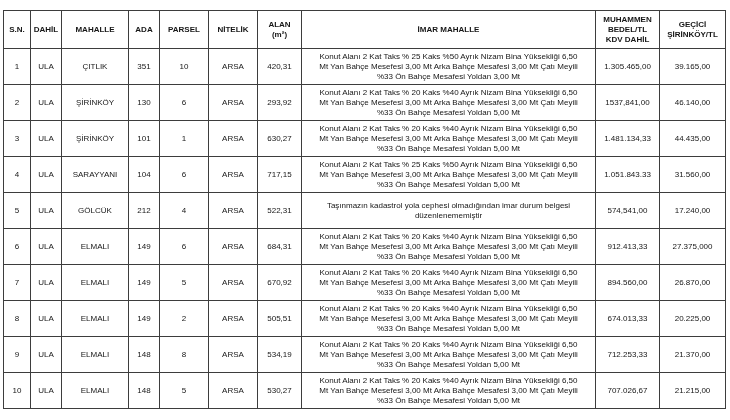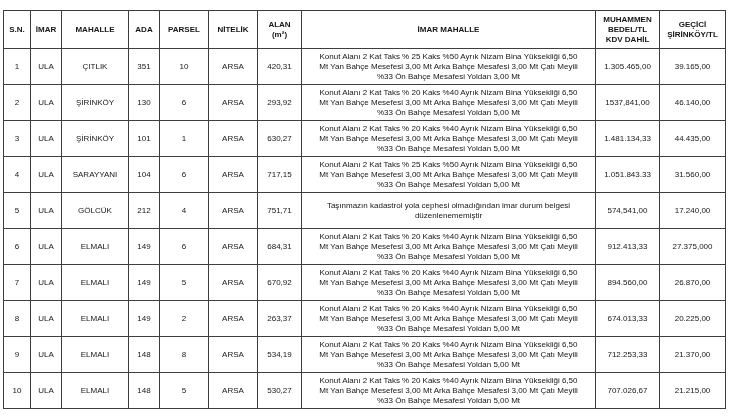--- a/index.html
+++ b/index.html
@@ -73,21 +73,21 @@
         <col style="width:49px">
         <col style="width:49px">
       <col style="width:44px">
         <col style="width:294px">
         <col style="width:64px">
       <col style="width:66px">
     </colgroup>
     <thead>
       <tr>
         <th>S.N.</th>
-        <th>İMAR</th>
+        <th>DAHİL</th>
         <th>MAHALLE</th>
         <th>ADA</th>
         <th>PARSEL</th>
         <th>NİTELİK</th>
         <th>ALAN
 (m²)</th>
         <th>İMAR MAHALLE</th>
         <th>MUHAMMEN
 BEDEL/TL
 KDV DAHİL</th>
@@ -152,21 +152,21 @@
           <td class="col-bedel">1.051.843.33</td>
           <td class="col-teminat">31.560,00</td>
         </tr>
         <tr>
           <td class="col-sn">5</td>
           <td class="col-ilce">ULA</td>
           <td class="col-mahalle">GÖLCÜK</td>
           <td class="col-ada">212</td>
           <td class="col-parsel">4</td>
           <td class="col-nitelik">ARSA</td>
-          <td class="col-alan">751,71</td>
+          <td class="col-alan">522,31</td>
           <td class="col-imar">Taşınmazın kadastrol yola cephesi olmadığından imar durum belgesi
 düzenlenememiştir</td>
           <td class="col-bedel">574,541,00</td>
           <td class="col-teminat">17.240,00</td>
         </tr>
         <tr>
           <td class="col-sn">6</td>
           <td class="col-ilce">ULA</td>
           <td class="col-mahalle">ELMALI</td>
           <td class="col-ada">149</td>
@@ -193,21 +193,21 @@
           <td class="col-bedel">894.560,00</td>
           <td class="col-teminat">26.870,00</td>
         </tr>
         <tr>
           <td class="col-sn">8</td>
           <td class="col-ilce">ULA</td>
           <td class="col-mahalle">ELMALI</td>
           <td class="col-ada">149</td>
           <td class="col-parsel">2</td>
           <td class="col-nitelik">ARSA</td>
-          <td class="col-alan">263,37</td>
+          <td class="col-alan">505,51</td>
           <td class="col-imar">Konut Alanı 2 Kat Taks % 20 Kaks %40 Ayrık Nizam Bina Yüksekliği 6,50
 Mt Yan Bahçe Mesefesi 3,00 Mt Arka Bahçe Mesafesi 3,00 Mt Çatı Meyili
 %33 Ön Bahçe Mesafesi Yoldan 5,00 Mt</td>
           <td class="col-bedel">674.013,33</td>
           <td class="col-teminat">20.225,00</td>
         </tr>
         <tr>
           <td class="col-sn">9</td>
           <td class="col-ilce">ULA</td>
           <td class="col-mahalle">ELMALI</td>

